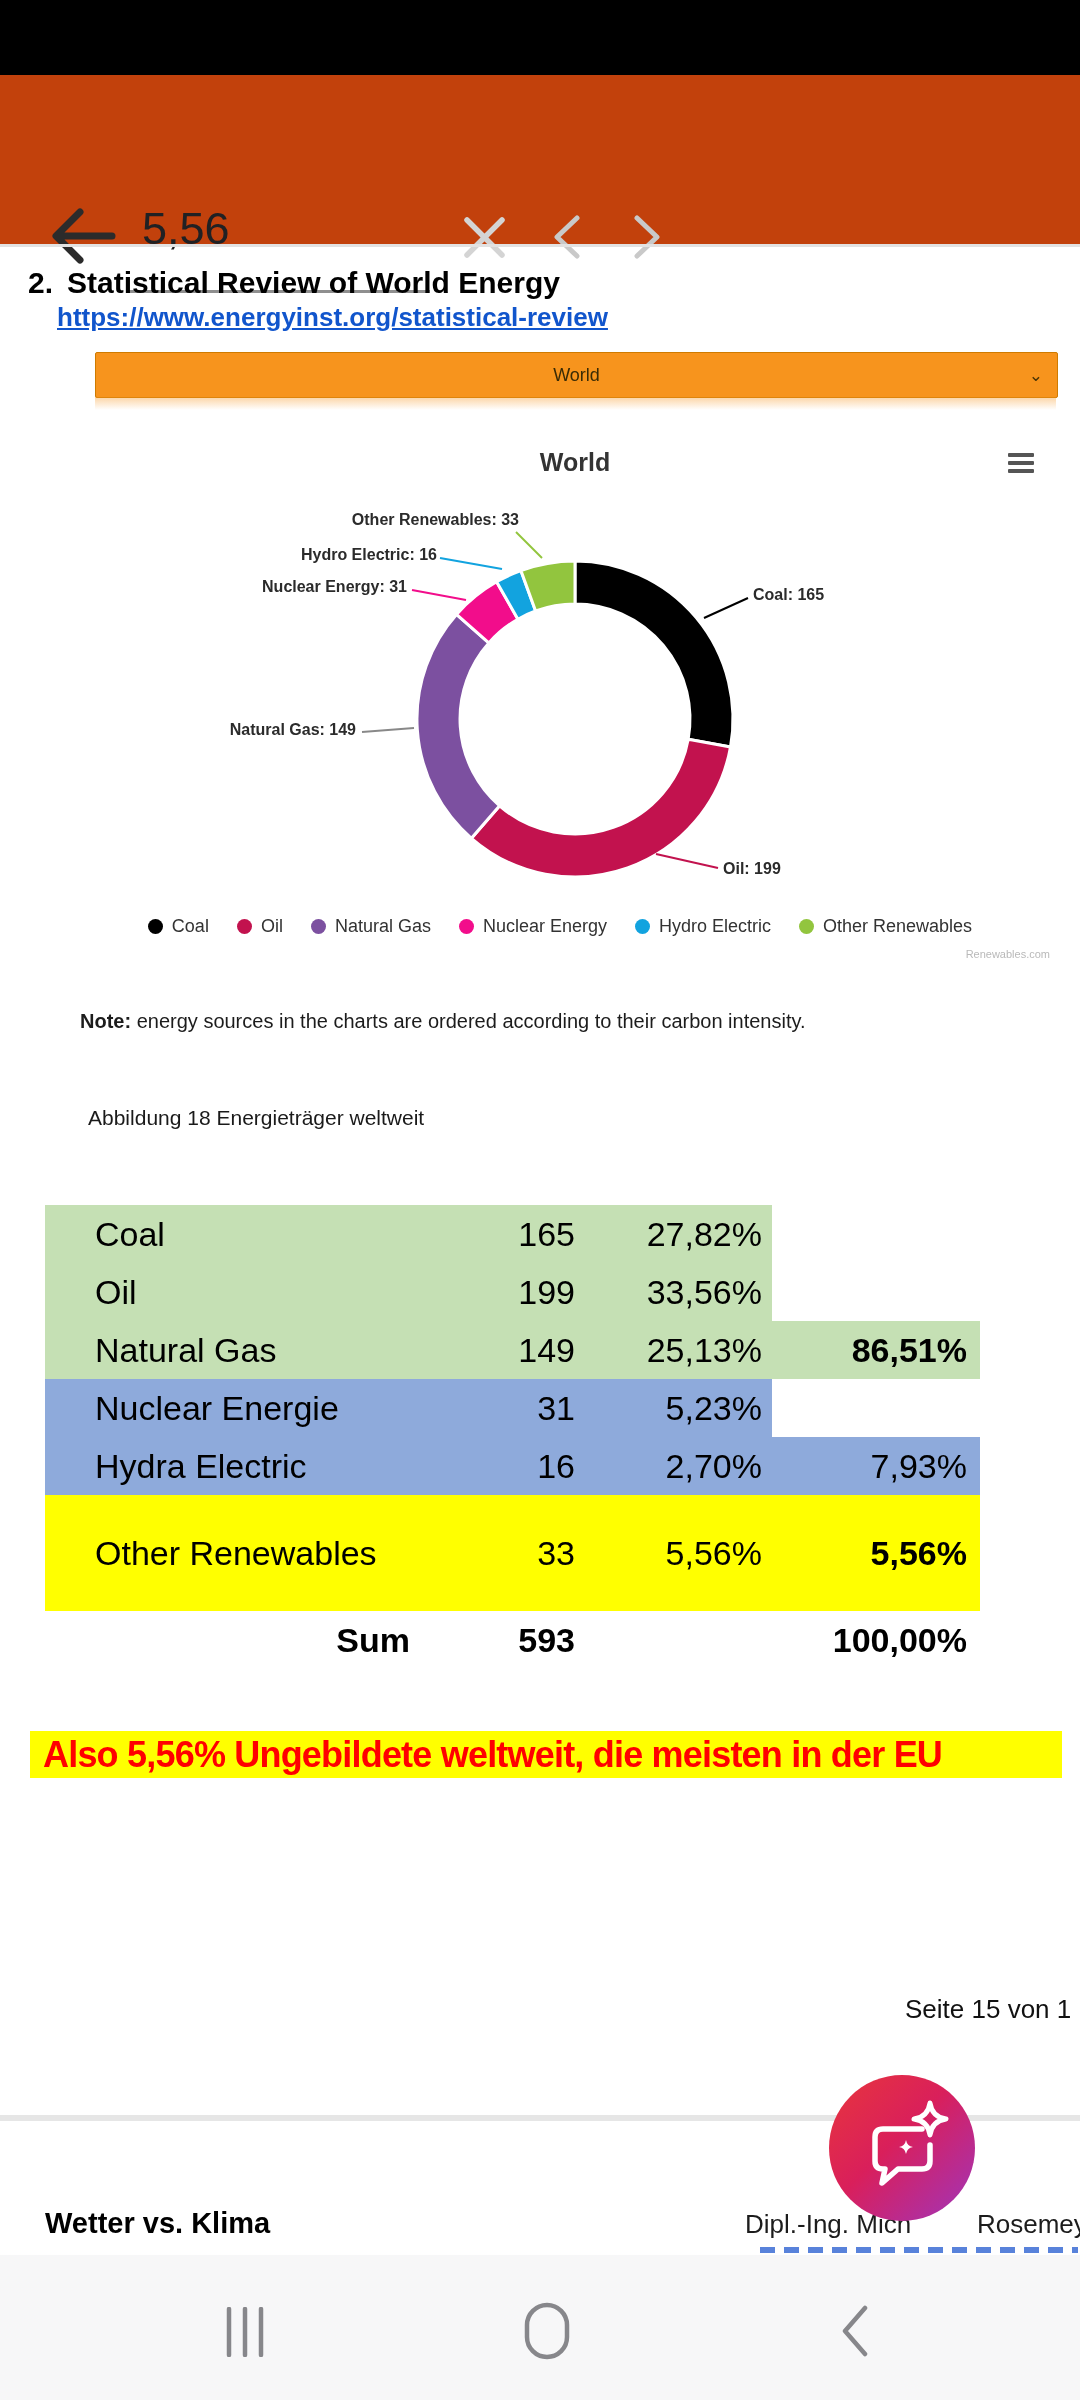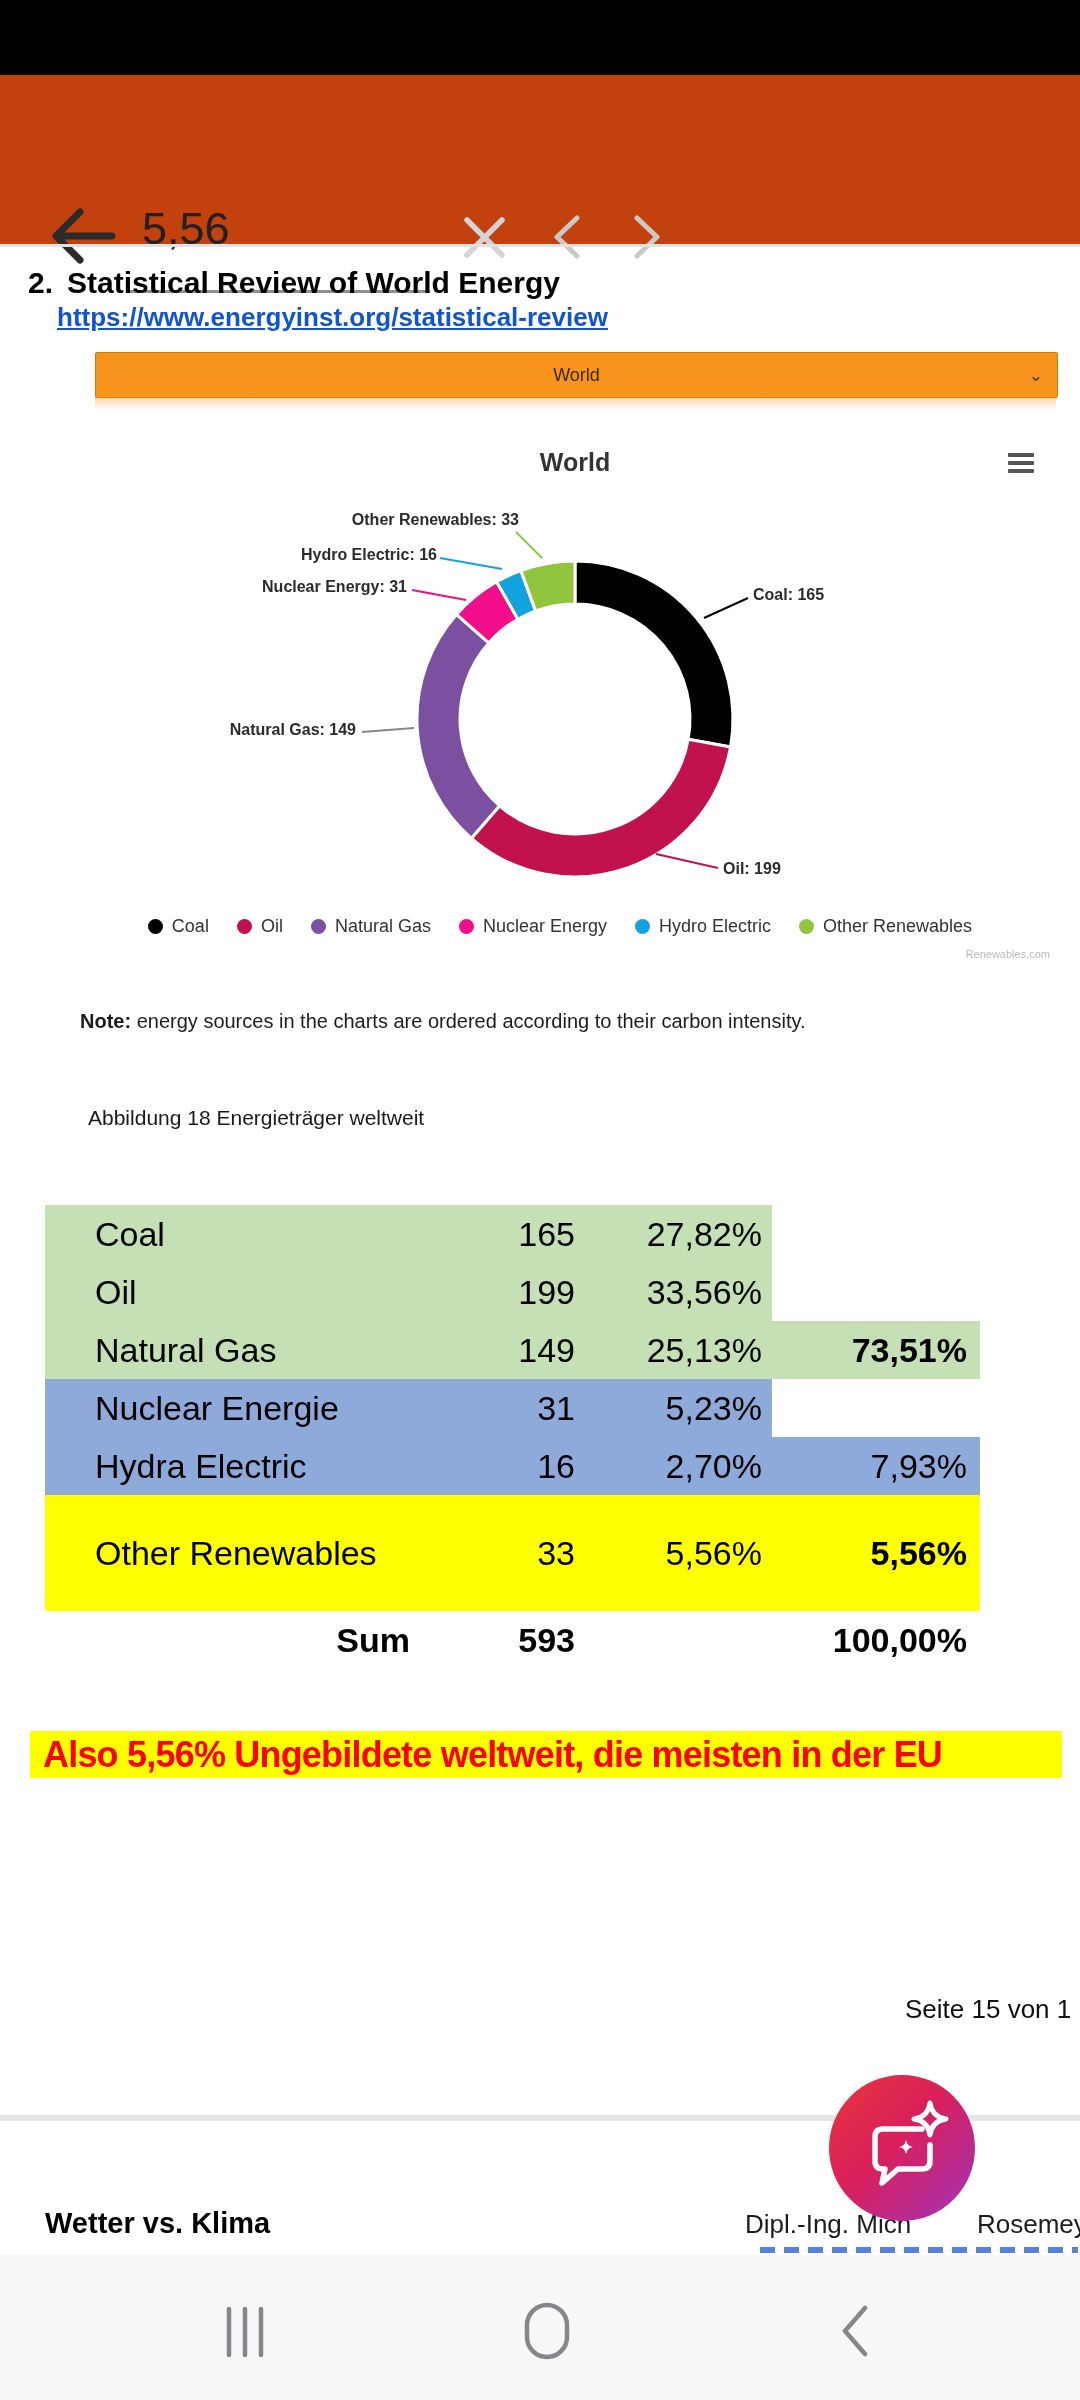--- a/index.html
+++ b/index.html
@@ -185,21 +185,21 @@
     <tr class="r">
       <td class="c1 bg-green">Oil</td>
       <td class="c2 bg-green">199</td>
       <td class="c3 bg-green">33,56%</td>
       <td class="c4"></td>
     </tr>
     <tr class="r">
       <td class="c1 bg-green">Natural Gas</td>
       <td class="c2 bg-green">149</td>
       <td class="c3 bg-green">25,13%</td>
-      <td class="c4 bg-green bold">73,51%</td>
+      <td class="c4 bg-green bold">86,51%</td>
     </tr>
     <tr class="r">
       <td class="c1 bg-blue">Nuclear Energie</td>
       <td class="c2 bg-blue">31</td>
       <td class="c3 bg-blue">5,23%</td>
       <td class="c4"></td>
     </tr>
     <tr class="r">
       <td class="c1 bg-blue">Hydra Electric</td>
       <td class="c2 bg-blue">16</td>

